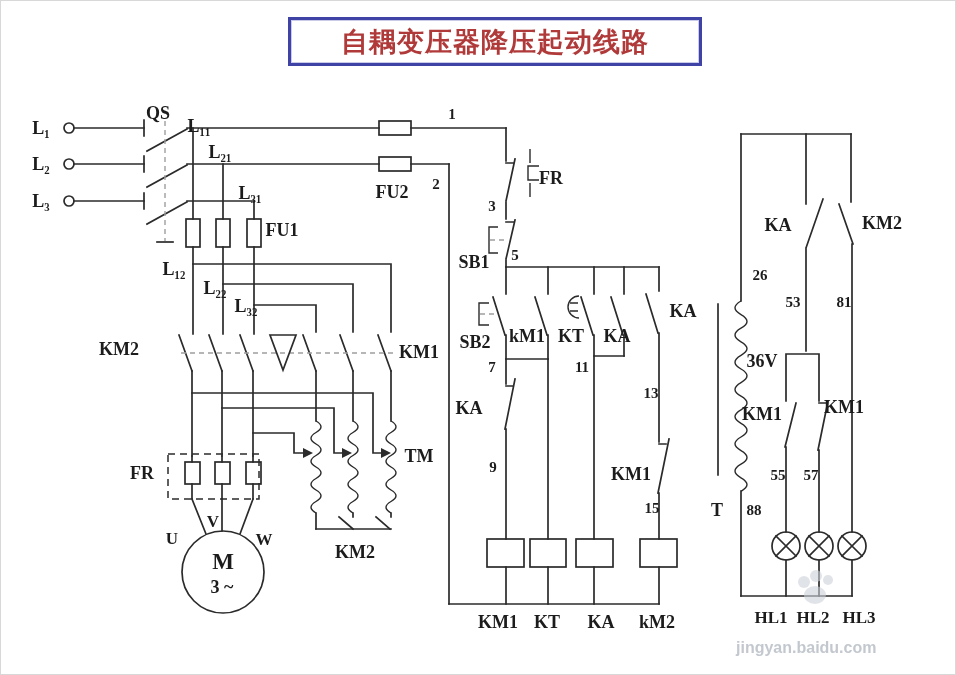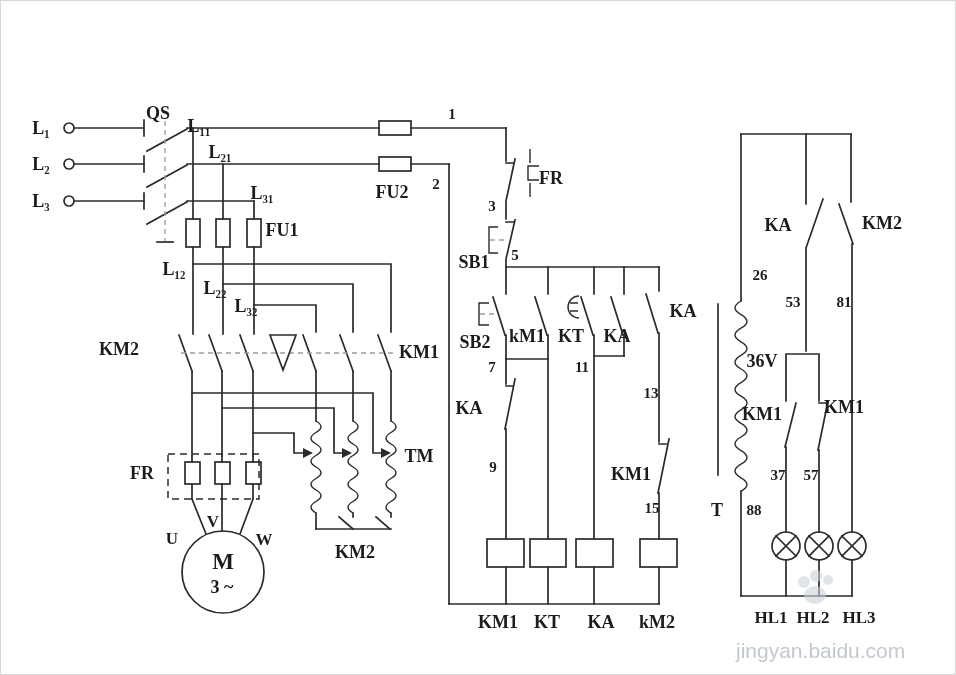--- a/index.html
+++ b/index.html
@@ -201,28 +201,31 @@
     </g>
 
     <g>
       <circle class="wm" cx="803" cy="581" r="6"></circle>
       <circle class="wm" cx="815" cy="575" r="6"></circle>
       <circle class="wm" cx="827" cy="579" r="5"></circle>
       <ellipse class="wm" cx="814" cy="594" rx="11" ry="9"></ellipse>
     </g>
   </svg>
 
+  <div class="title-box">
+    <span class="title-text">自耦变压器降压起动线路</span>
+  </div>
 
   <span class="lbl md" style="left:40px;top:127px">L₁</span>
   <span class="lbl md" style="left:40px;top:163px">L₂</span>
   <span class="lbl md" style="left:40px;top:200px">L₃</span>
   <span class="lbl md" style="left:157px;top:112px">QS</span>
   <span class="lbl md" style="left:198px;top:125px">L₁₁</span>
   <span class="lbl md" style="left:219px;top:151px">L₂₁</span>
-  <span class="lbl md" style="left:261px;top:192px">L₃₁</span>
+  <span class="lbl md" style="left:249px;top:192px">L₃₁</span>
   <span class="lbl md" style="left:391px;top:191px">FU2</span>
   <span class="lbl md" style="left:281px;top:229px">FU1</span>
   <span class="lbl md" style="left:173px;top:268px">L₁₂</span>
   <span class="lbl md" style="left:214px;top:287px">L₂₂</span>
   <span class="lbl md" style="left:245px;top:305px">L₃₂</span>
 
   <span class="lbl md" style="left:118px;top:348px">KM2</span>
   <span class="lbl md" style="left:418px;top:351px">KM1</span>
   <span class="lbl md" style="left:418px;top:455px">TM</span>
   <span class="lbl md" style="left:141px;top:472px">FR</span>
@@ -258,23 +261,23 @@
   <span class="lbl md" style="left:656px;top:621px">kM2</span>
 
   <span class="lbl md" style="left:777px;top:224px">KA</span>
   <span class="lbl md" style="left:881px;top:222px">KM2</span>
   <span class="lbl sm" style="left:759px;top:274px">26</span>
   <span class="lbl sm" style="left:792px;top:301px">53</span>
   <span class="lbl sm" style="left:843px;top:301px">81</span>
   <span class="lbl md" style="left:761px;top:360px">36V</span>
   <span class="lbl md" style="left:761px;top:413px">KM1</span>
   <span class="lbl md" style="left:843px;top:406px">KM1</span>
-  <span class="lbl sm" style="left:777px;top:474px">37</span>
+  <span class="lbl sm" style="left:777px;top:474px">55</span>
   <span class="lbl sm" style="left:810px;top:474px">57</span>
   <span class="lbl md" style="left:716px;top:509px">T</span>
   <span class="lbl sm" style="left:753px;top:509px">88</span>
   <span class="lbl" style="left:770px;top:616px">HL1</span>
   <span class="lbl" style="left:812px;top:616px">HL2</span>
   <span class="lbl" style="left:858px;top:616px">HL3</span>
 
-  <span class="wm-text" style="left:735px;top:638px;font-size:21px;font-weight:normal;color:rgba(188,194,202,0.9)">jingyan.baidu.com</span>
+  <span class="wm-text" style="left:735px;top:638px;font-size:16px;font-weight:bold;color:rgba(188,194,202,0.9)">jingyan.baidu.com</span>
 
 </div>
 
 </body></html>

